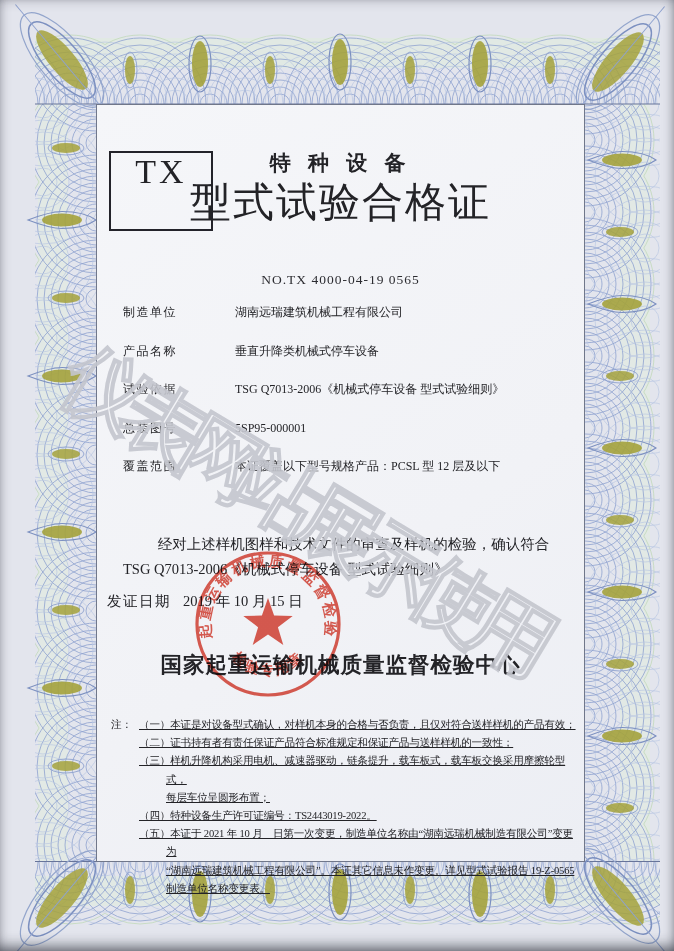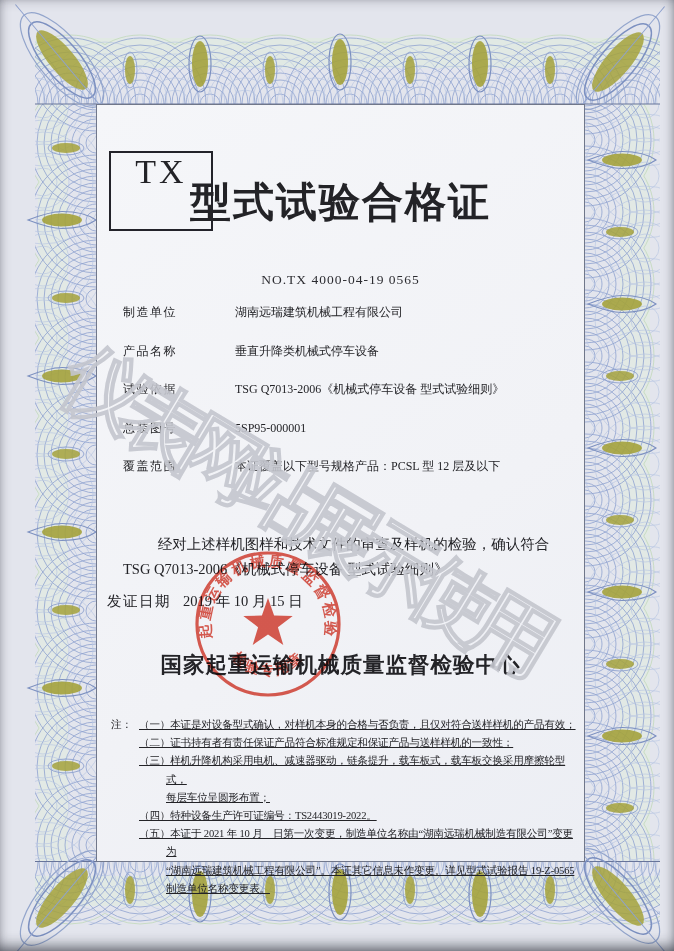--- a/index.html
+++ b/index.html
@@ -25,21 +25,21 @@
     border:1px solid #70778a;box-sizing:border-box;z-index:2;
   }
   .tx-box{
     position:absolute;left:12px;top:46px;width:100px;height:76px;
     border:2px solid #23232a;display:flex;justify-content:center;
     font-size:34px;font-weight:normal;letter-spacing:3px;
   }
   .title-small{position:absolute;top:44px;left:0;right:0;text-align:center;
     font-size:21px;font-weight:bold;letter-spacing:6px;}
   .title-large{position:absolute;top:70px;left:0;right:0;text-align:center;
-    font-size:41px;font-weight:bold;letter-spacing:2px;}
+    font-size:41px;font-weight:normal;letter-spacing:2px;}
   .cert-no{position:absolute;top:150px;left:0;right:0;text-align:center;
     font-size:13.5px;letter-spacing:1px;color:#2c2c31;margin-top:17px;}
   .fields{position:absolute;top:196px;left:26px;right:10px;}
   .field-row{display:flex;line-height:22px;margin-bottom:16.5px;font-size:12px;gap:40px;}
   .flabel{width:72px;flex:none;letter-spacing:1.5px;}
   .fvalue{flex:1;}
   .confirm{position:absolute;top:427px;left:26px;right:16px;
     font-size:14.5px;line-height:24.5px;}
   .confirm .indent{text-indent:2.4em;}
   .date-row{position:absolute;top:485px;left:10px;display:flex;font-size:14.5px;line-height:22px;}
@@ -195,20 +195,21 @@
     <use href="#leafCorner" transform="translate(62,898) rotate(220) scale(1.25)"></use>
     <use href="#leafCorner" transform="translate(618,896) rotate(140) scale(1.25)"></use>
   </svg>
 
   <div class="panel">
 
     <div class="tx-box">
       <span>TX</span>
     </div>
 
+    <div class="title-small">特 种 设 备</div>
     <div class="title-large">型式试验合格证</div>
     <div class="cert-no">NO.TX 4000-04-19 0565</div>
 
     <div class="fields" id="fields">
         <div class="field-row">
           <span class="flabel">制造单位</span>
           <span class="fvalue">湖南远瑞建筑机械工程有限公司</span>
         </div>
         <div class="field-row">
           <span class="flabel">产品名称</span>

